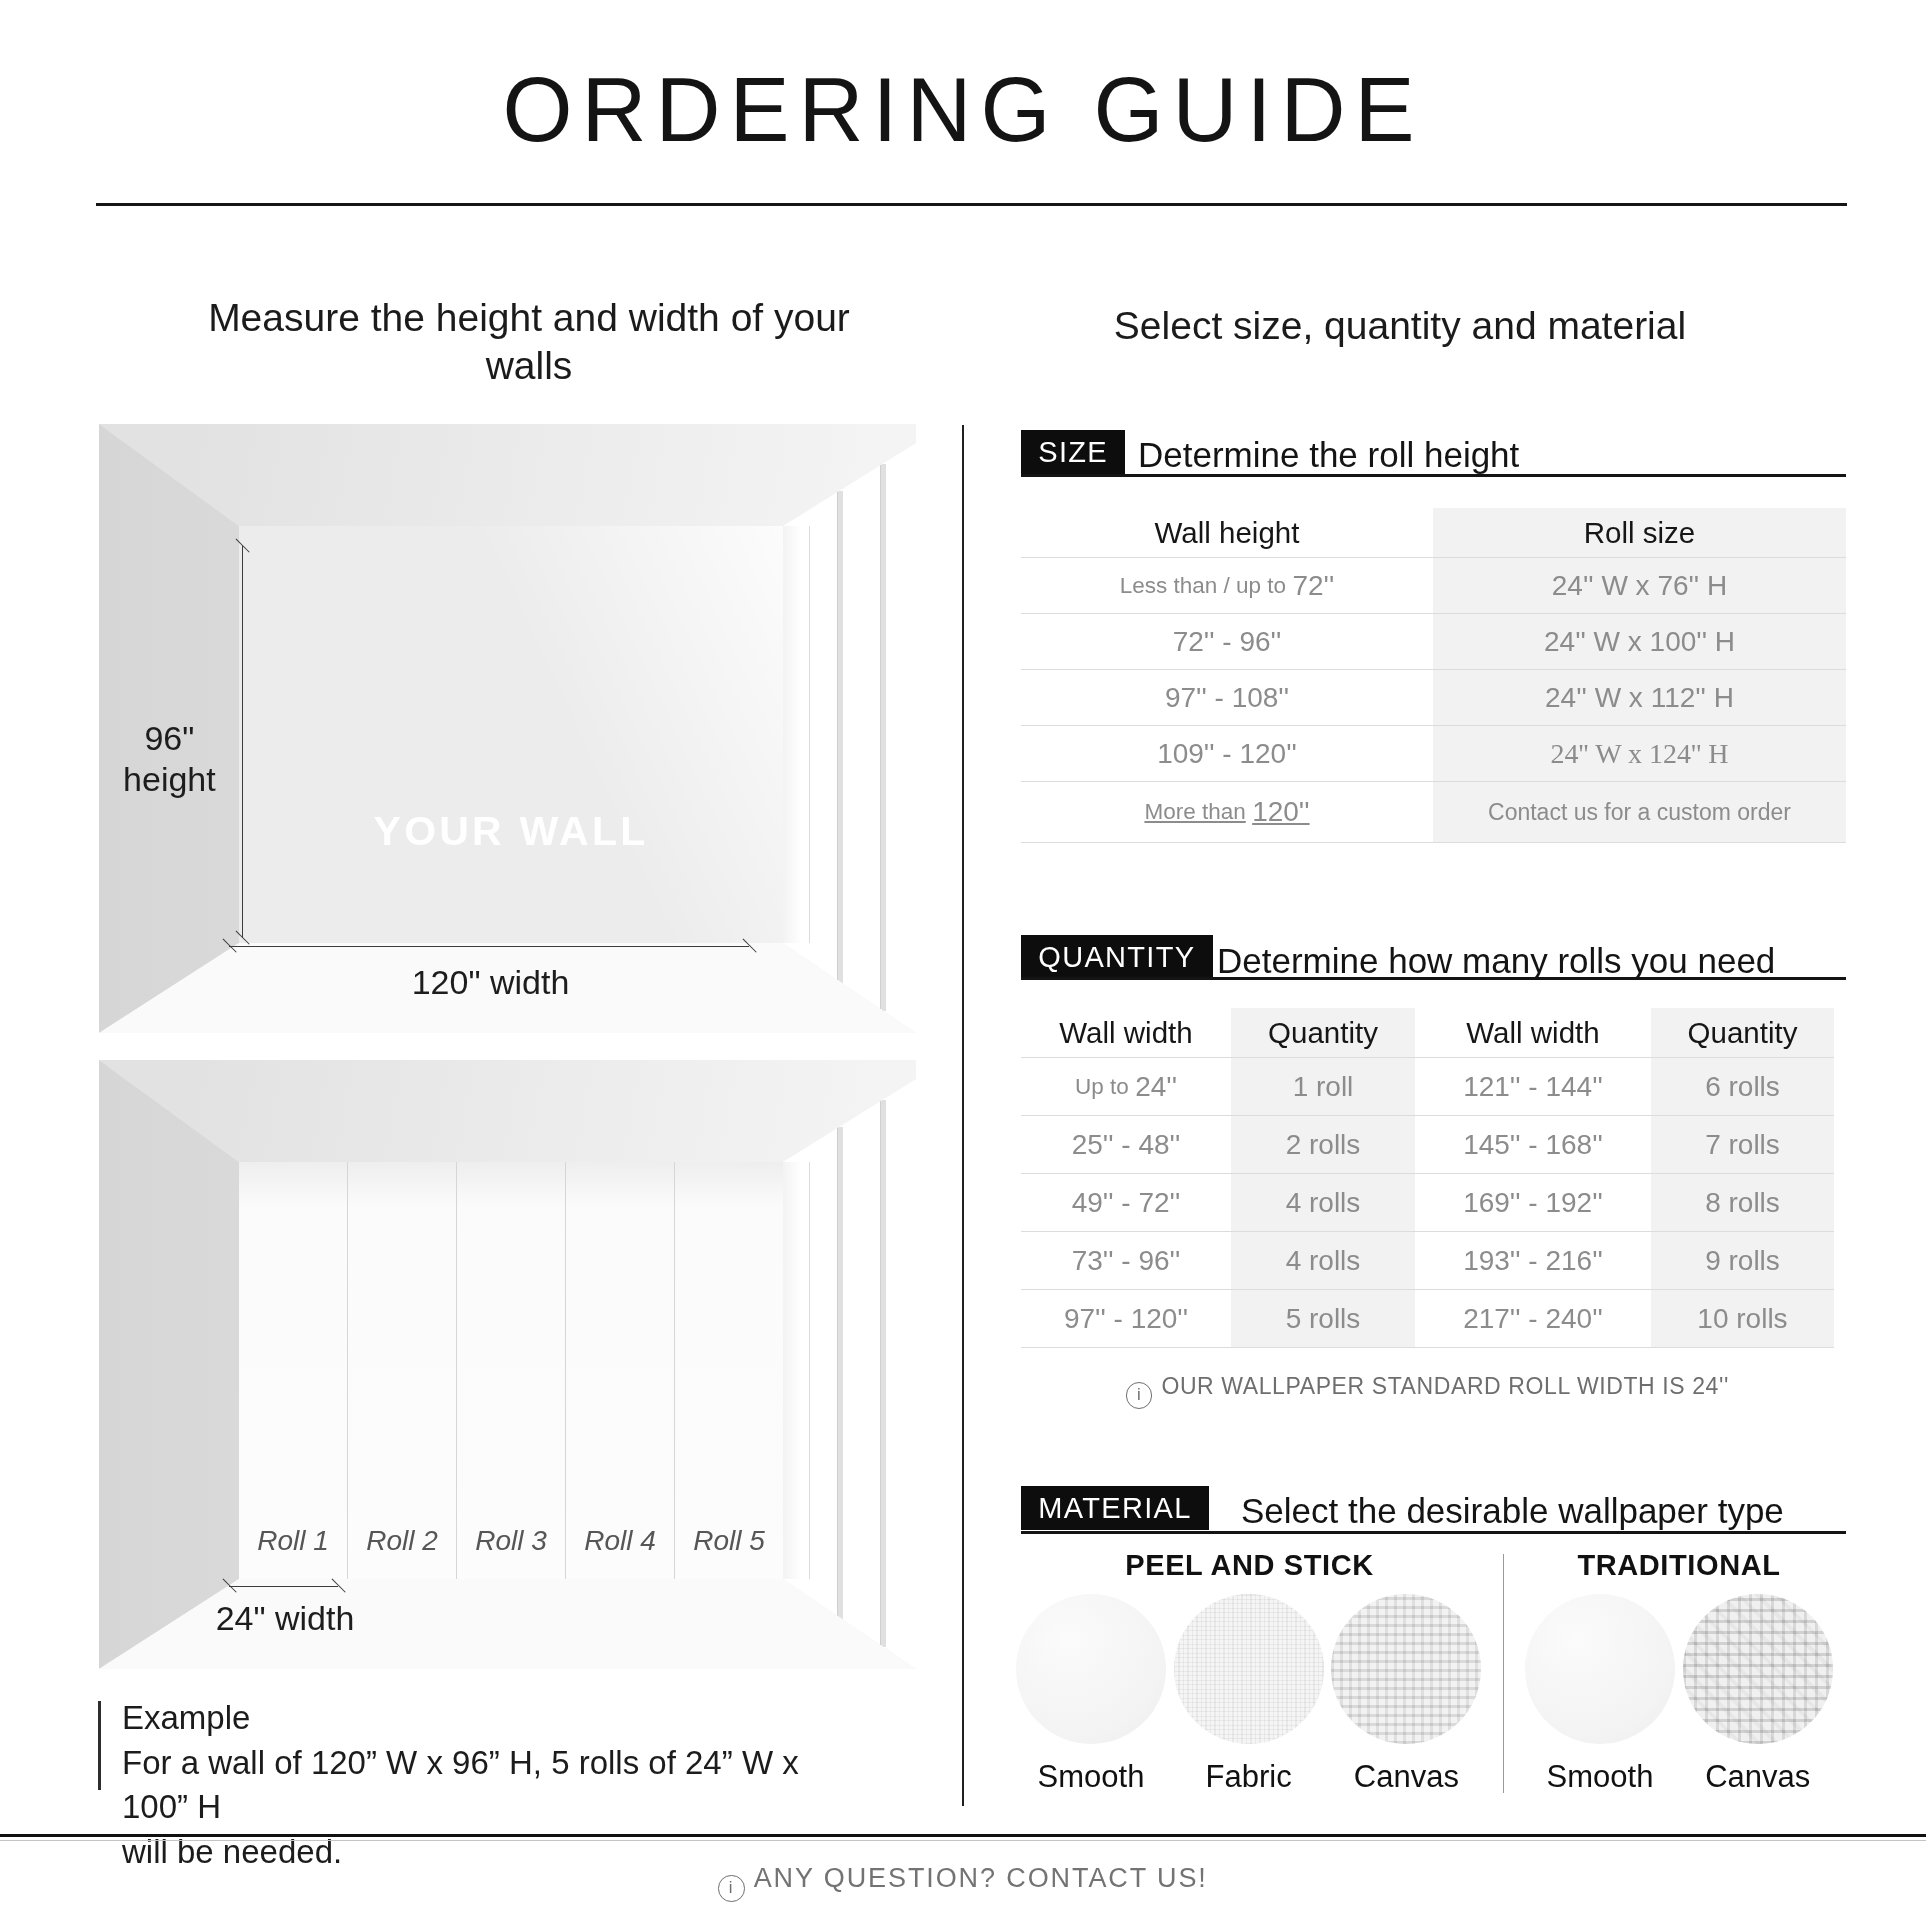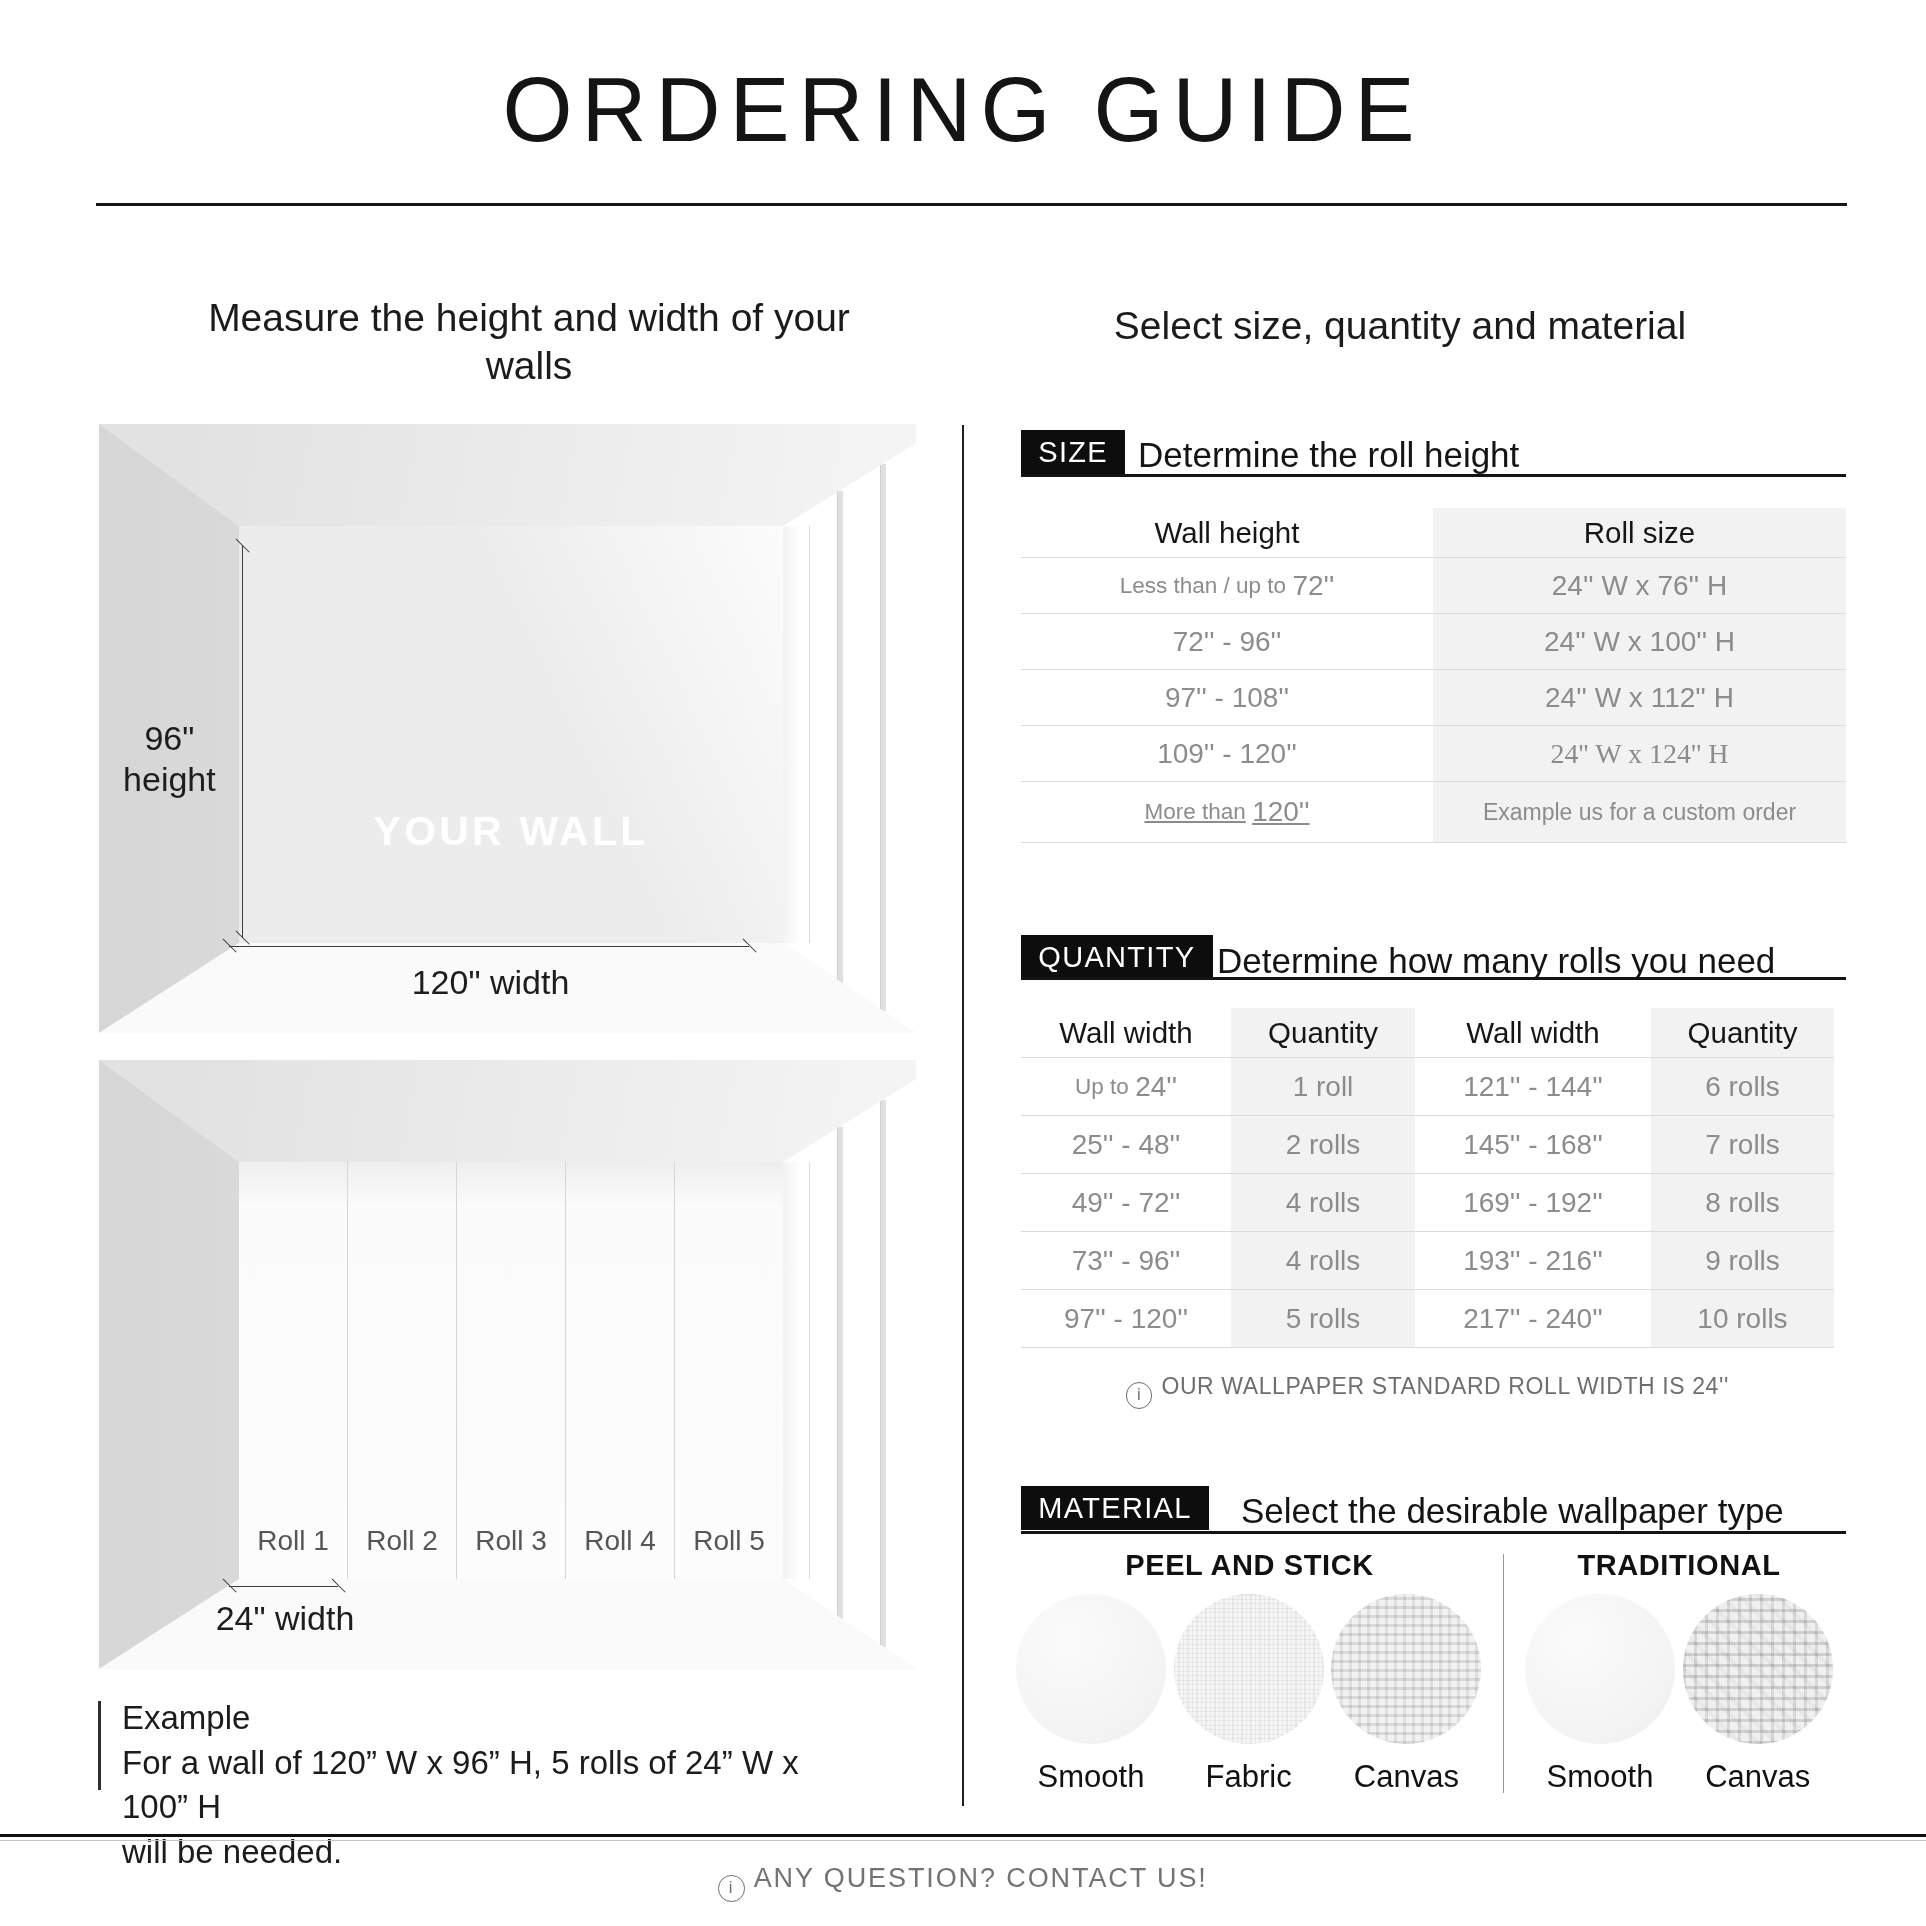--- a/index.html
+++ b/index.html
@@ -35,21 +35,21 @@
   .mullion{position:absolute;width:5.1px;background:#e0e0e0;border-left:1.3px solid #cfcfcf;}
   .m1{left:738px;top:67px;height:492px;}
   .m2{left:781px;top:40px;height:547px;}
   .backwall{position:absolute;left:140px;top:102px;width:544px;height:417px;
             background:linear-gradient(245deg,rgba(255,255,255,.85) 0%,rgba(255,255,255,0) 42%),#ececec;}
   .your-wall{position:absolute;left:0;top:282px;width:544px;text-align:center;
              font-size:41px;font-weight:700;letter-spacing:3.2px;color:rgba(255,255,255,.96);}
   
   .panels{position:absolute;left:140px;top:102px;width:544px;height:417px;display:flex;}
   .panel{flex:1;position:relative;background:linear-gradient(180deg,#eeeeee 0px,#fbfbfb 45px,#fcfcfc);
-         border-left:1.3px solid #d6d6d6;}
+         border-left:1.3px solid #d6d6d6;font-style:italic;}
   .panel:first-child{border-left:none;}
   .panel-label{position:absolute;left:0;bottom:22px;width:100%;text-align:center;
                font-size:28px;color:#565656;}
   
   .dim{background:#3c3c3c;}
   .dim-v{left:143px;top:122px;width:1.3px;height:392px;}
   .dim-h1{left:130px;top:522px;width:520px;height:1.3px;}
   .dim-h2{left:130px;top:526px;width:109px;height:1.3px;}
   .tick{position:absolute;width:19px;height:1.3px;background:#3c3c3c;transform:rotate(45deg);}
   .dim-label{position:absolute;text-align:center;font-size:34px;color:#1d1d1d;line-height:1.22;}
@@ -200,21 +200,21 @@
       <div class="cell hdr band" style="height: 49px;">Roll size</div>
       <div class="cell" style="height: 55px;"><span class="pre">Less than / up to</span>72''</div>
       <div class="cell band" style="height: 55px;">24'' W x 76'' H</div>
       <div class="cell" style="height: 55px;">72'' - 96''</div>
       <div class="cell band" style="height: 55px;">24'' W x 100'' H</div>
       <div class="cell" style="height: 55px;">97'' - 108''</div>
       <div class="cell band" style="height: 55px;">24'' W x 112'' H</div>
       <div class="cell" style="height: 55px;">109'' - 120''</div>
       <div class="cell band" style="height: 55px; font-family: Liberation Serif, serif;">24'' W x 124'' H</div>
       <div class="cell" style="height: 60px; text-decoration: underline;"><span class="pre">More than</span>120''</div>
-      <div class="cell band small-text" style="height: 60px;">Example us for a custom order</div>
+      <div class="cell band small-text" style="height: 60px;">Contact us for a custom order</div>
     </div>
 
   <div class="tag" style="left:1021px;top:935px;">QUANTITY</div>
   <div class="subtitle" style="left:1217px;top:941px;">Determine how many rolls you need</div>
   <div class="rule" style="left:1021px;top:977px;"></div>
   <div class="grid" style="left:1021px;top:1008px;grid-template-columns:210px 184px 236px 183px;">
       <div class="cell hdr" style="height: 49px;">Wall width</div>
       <div class="cell hdr band" style="height: 49px;">Quantity</div>
       <div class="cell hdr" style="height: 49px;">Wall width</div>
       <div class="cell hdr band" style="height: 49px;">Quantity</div>

